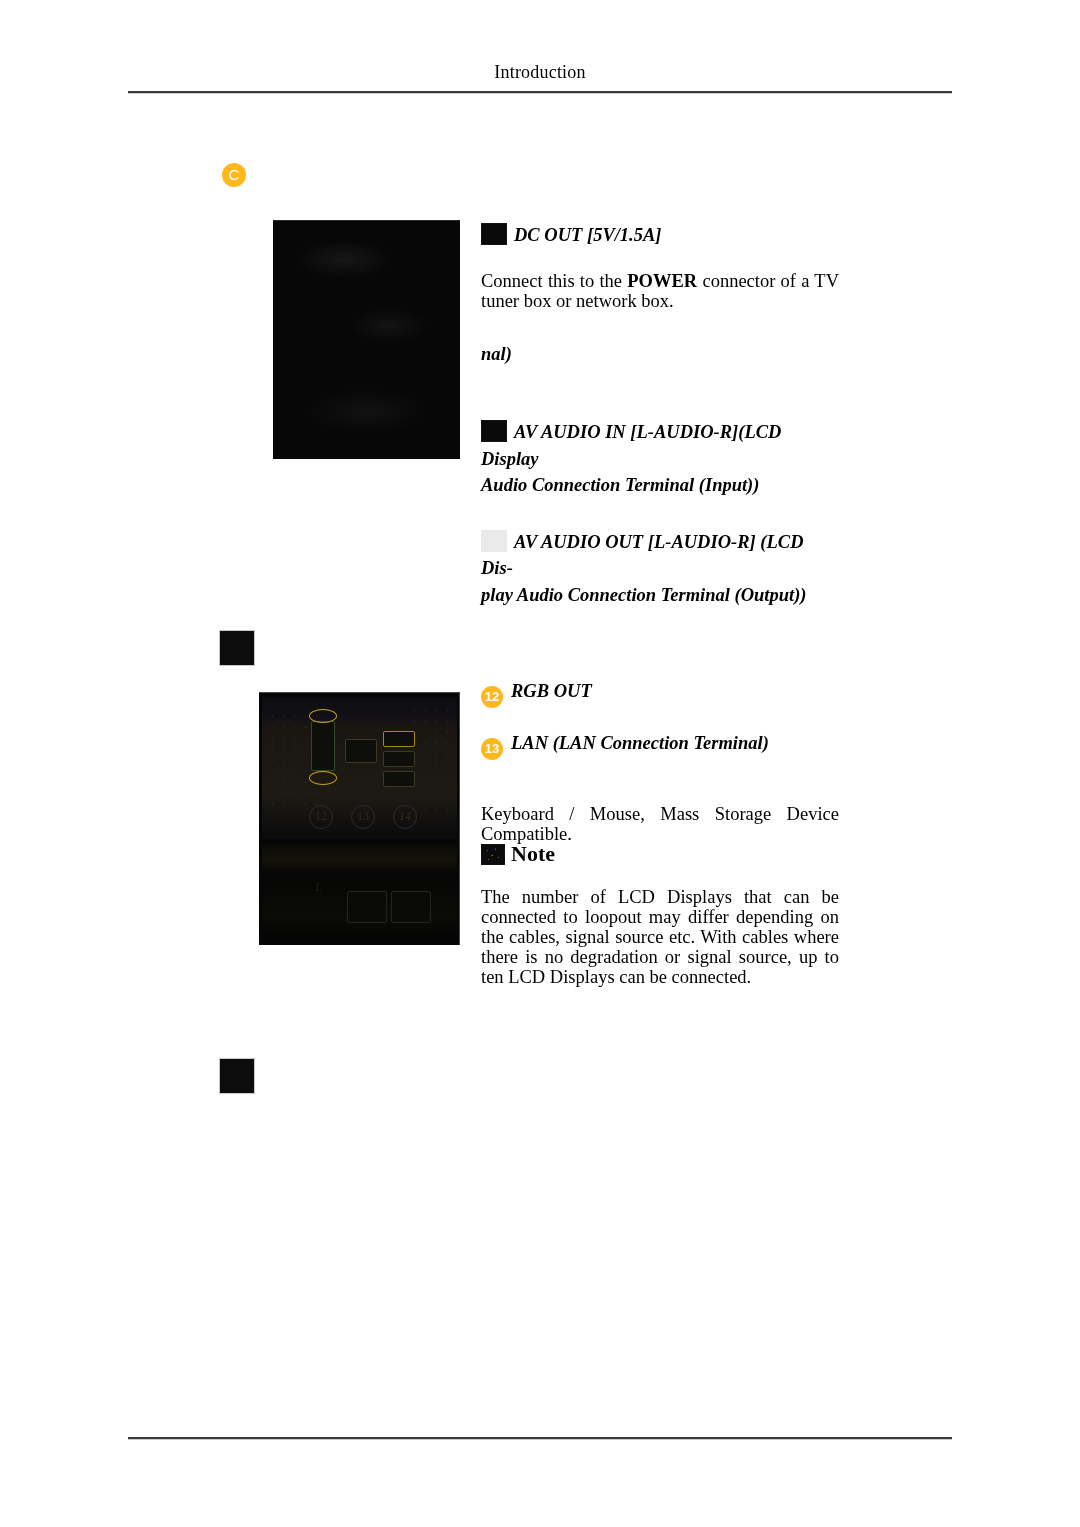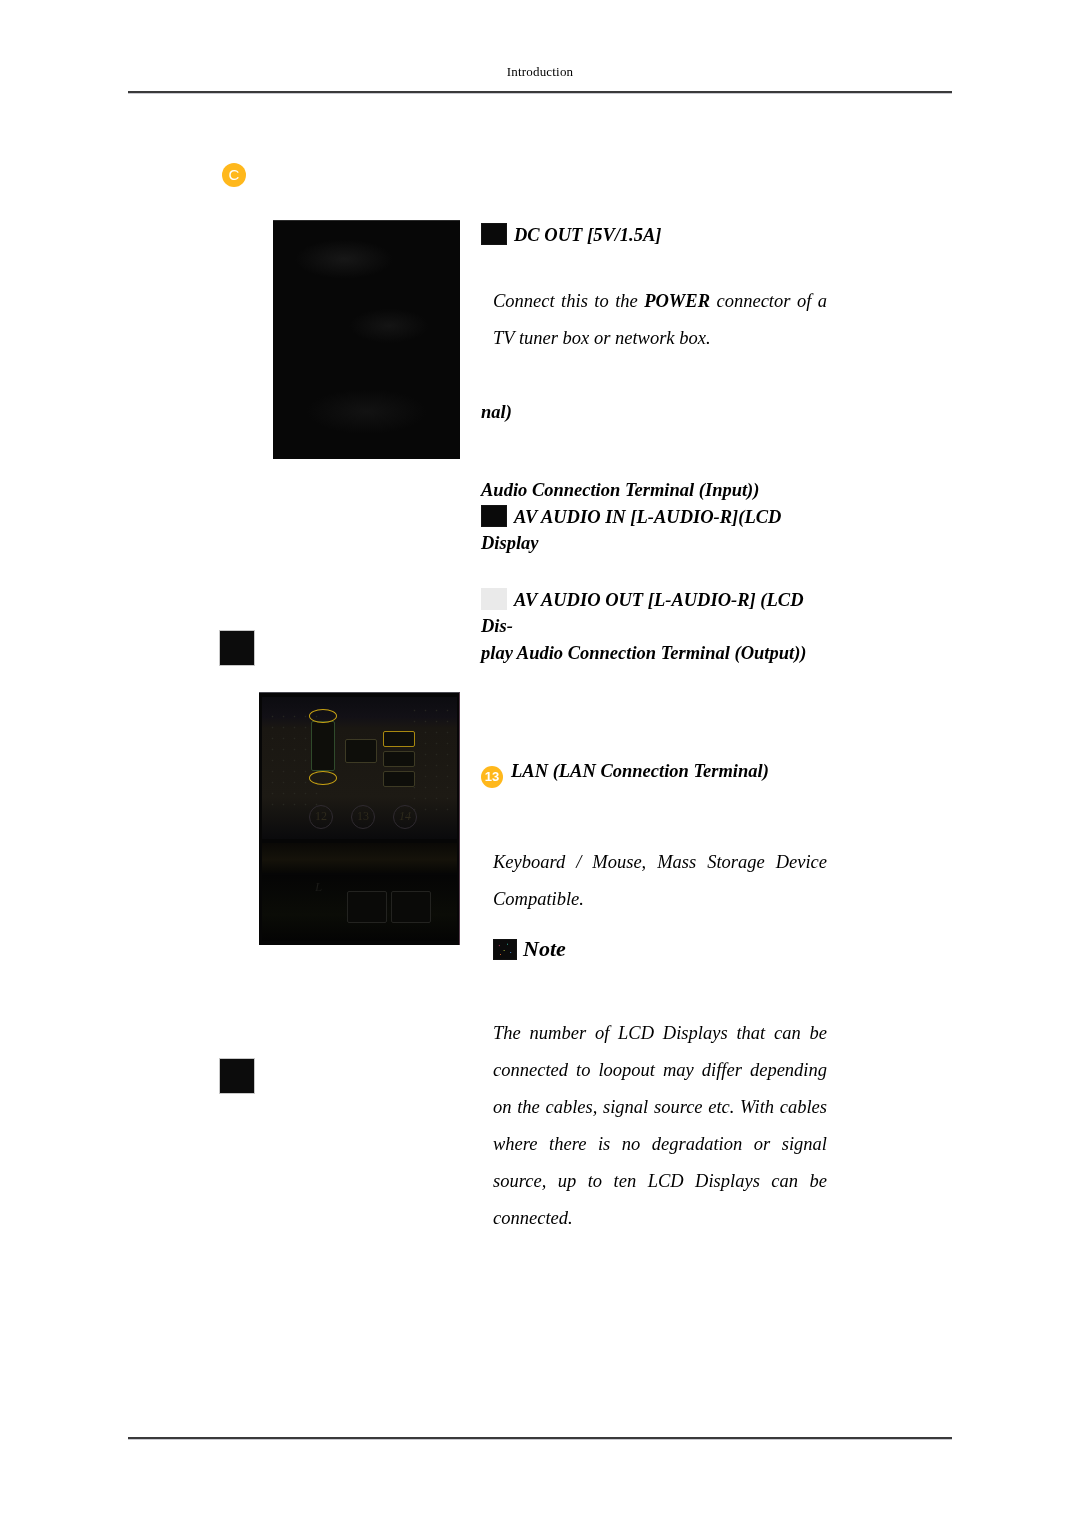--- a/index.html
+++ b/index.html
@@ -18,21 +18,21 @@
 
   
   .page-header {
     position: absolute;
     left: 128px;
     top: 62px;
     width: 824px;
     text-align: center;
   }
   .page-header .head-text {
-    font-size: 13px;
+    font-size: 18px;
     letter-spacing: 0.2px;
   }
   .rule {
     position: absolute;
     left: 128px;
     width: 824px;
     height: 0;
     border-top: 2px solid #3a3a3a;
     border-bottom: 1px solid #c9c9cf;
   }
@@ -167,24 +167,23 @@
 
   
   .content {
     position: absolute;
     left: 481px;
     top: 222px;
     width: 358px;
   }
   .para {
     font-size: 18.5px;
-    line-height: 37px;
+    line-height: 20px;
     text-align: justify;
-    margin: 12px;
-    font-style: italic;
+    margin: 0;
   }
   .para.body { text-align: justify; }
   .heading {
     font-size: 18.5px;
     line-height: 26.5px;
     font-style: italic;
     font-weight: bold;
     margin: 0;
     text-align: left;
   }
@@ -289,34 +288,37 @@
   <div class="gap-md"></div>
   <p class="para body"><span>Connect this to the </span><span class="strong">POWER</span><span> connector of a TV tuner box or network box.</span></p>
 
   <div class="gap-lg"></div>
 
   <p class="heading">nal)</p>
   <div class="gap-md"></div>
 
   <div class="gap-lg"></div>
 
+  <p class="heading">
+    <span class="badge-sq"></span><span>AV AUDIO IN [L-AUDIO-R](LCD Display</span>
+  </p>
   <p class="heading">Audio Connection Terminal (Input))</p>
-  <p class="heading">
-    <span class="badge-sq"></span><span>AV AUDIO IN [L-AUDIO-R](LCD Display</span>
-  </p>
 
   <div class="gap-lg"></div>
 
   <p class="heading">
     <span class="badge-sq light"></span><span>AV AUDIO OUT [L-AUDIO-R] (LCD Dis-</span>
   </p>
   <p class="heading">play Audio Connection Terminal (Output))</p>
 
   <div style="height:70px"></div>
 
+  <p class="heading">
+    <span class="badge-circle">12</span><span>RGB OUT</span>
+  </p>
 
   <div class="gap-md"></div>
 
   <p class="heading">
     <span class="badge-circle">13</span><span class="tail">LAN (LAN Connection Terminal)</span>
   </p>
 
   <div class="gap-md"></div>
 
   <div class="gap-md"></div>

